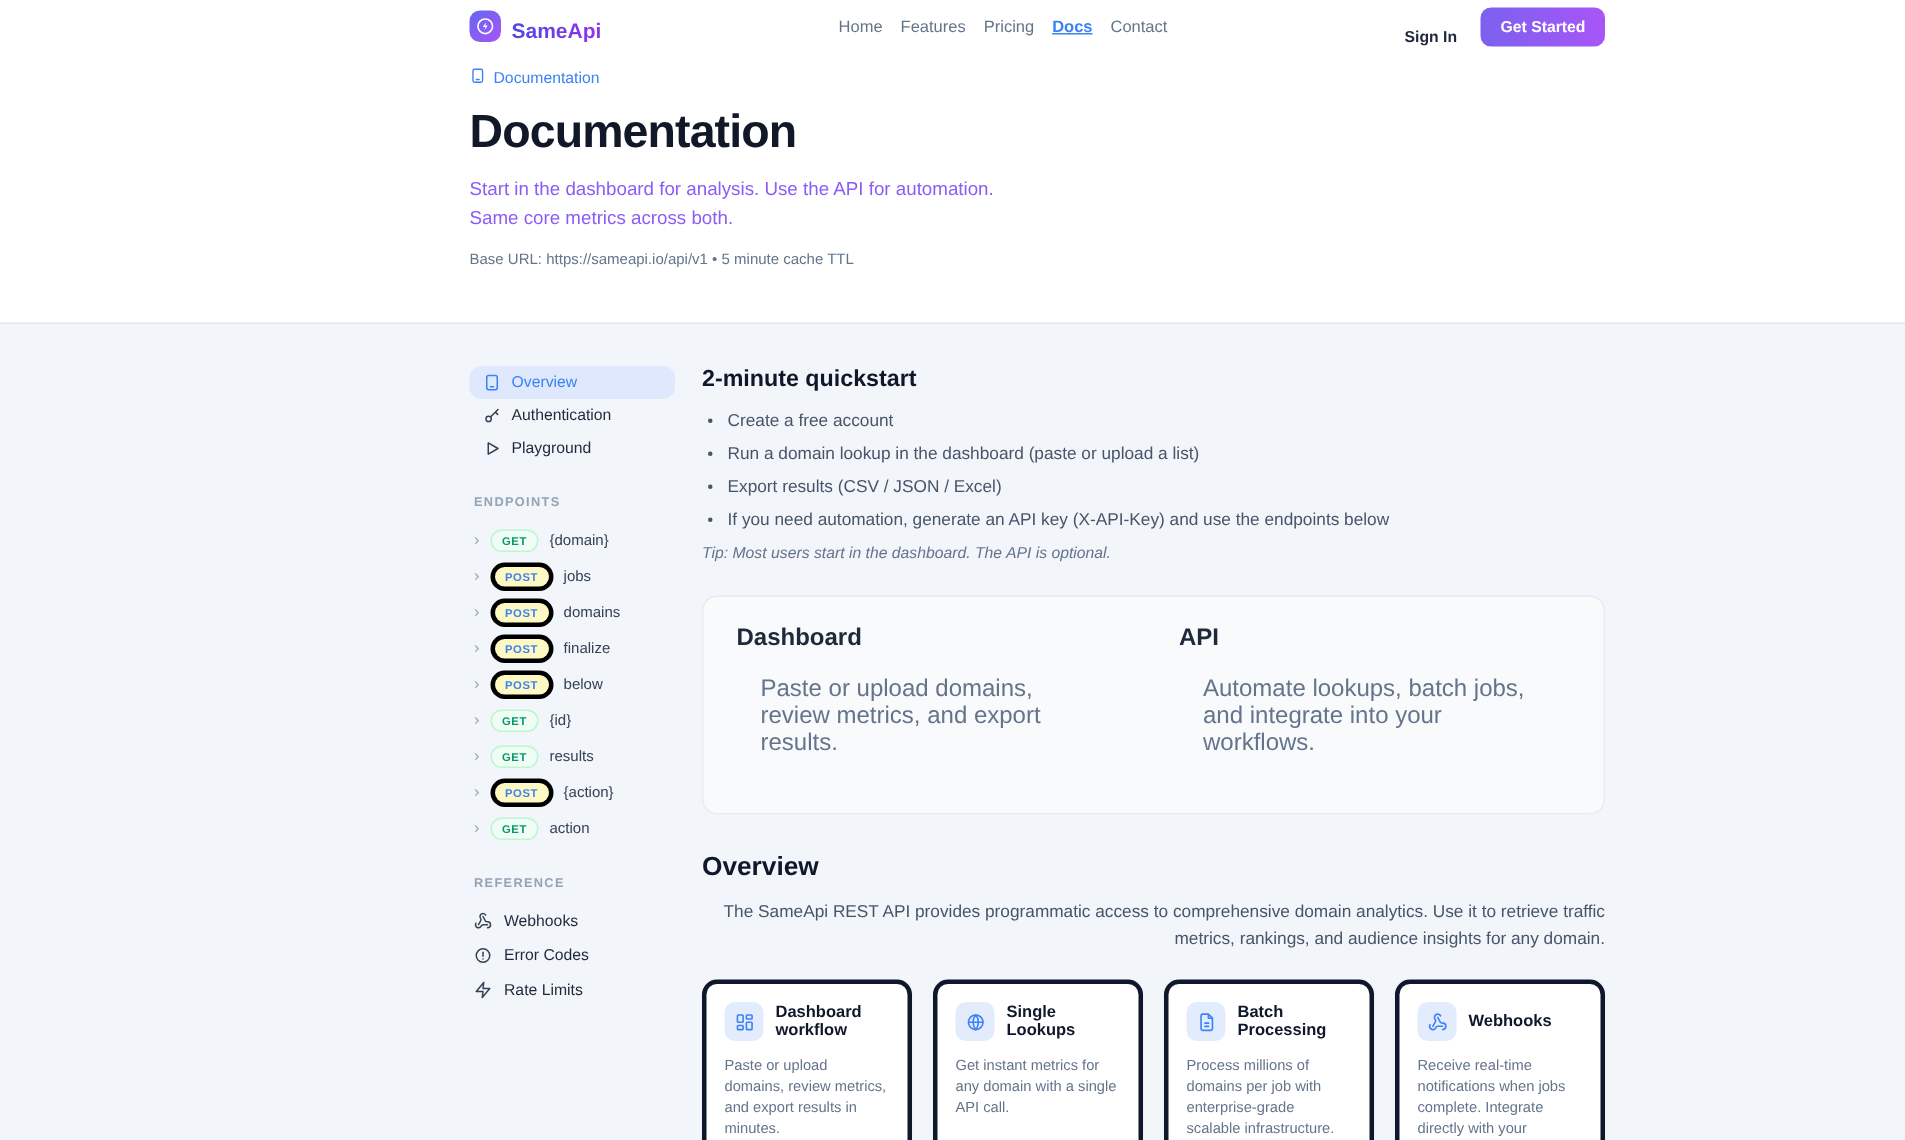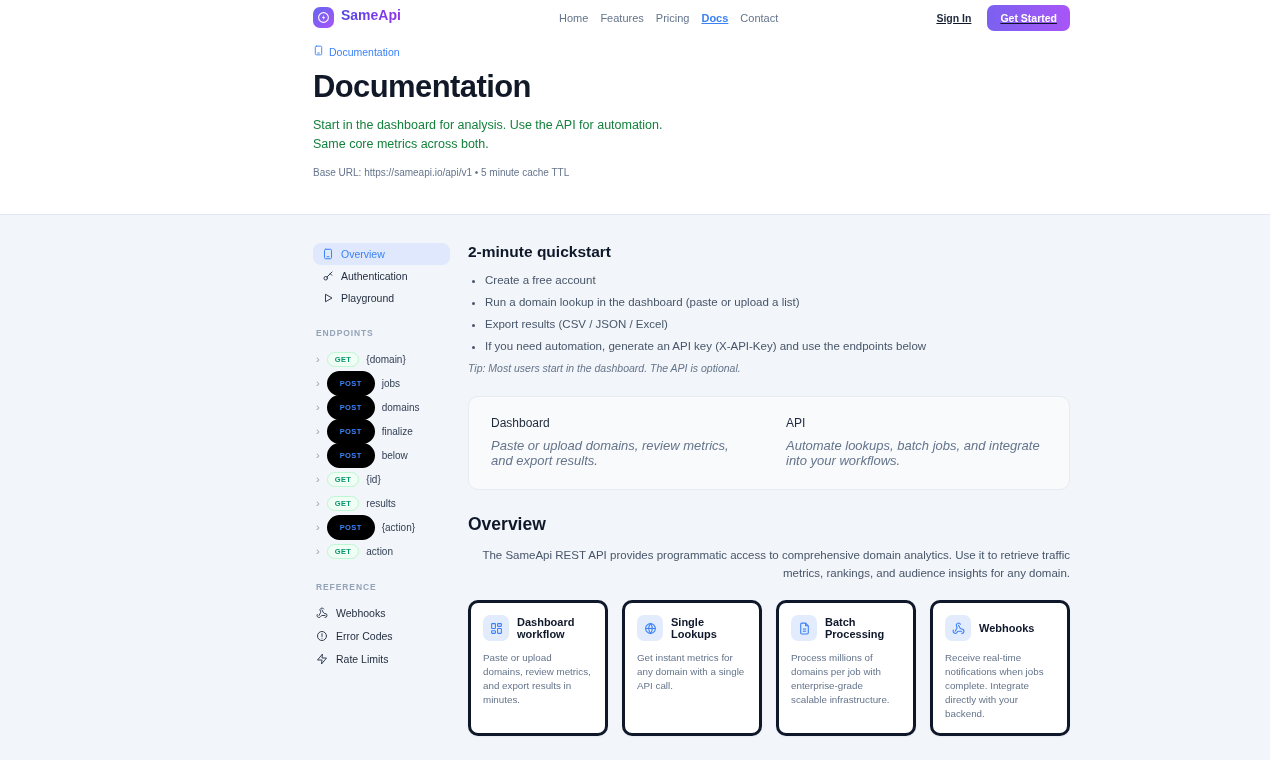--- a/index.html
+++ b/index.html
@@ -7,74 +7,74 @@
   body {
     width:1270px; height:760px; overflow:hidden;
     font-family:"Liberation Sans", sans-serif;
     background:#ffffff; color:#0f172a;
   }
   .container { width:757px; margin-left:313px; }
 
   
   .top-header { height:35px; display:flex; align-items:center; background:#fff; }
   .header-inner { display:flex; align-items:center; justify-content:space-between; }
-  .brand { display:flex; align-items:flex-start; gap:7px; cursor:pointer; }
+  .brand { display:flex; align-items:flex-end; gap:7px; cursor:pointer; }
   .logo-box { width:21px; height:21px; border-radius:7px;
     background:linear-gradient(135deg,#6366f1,#a855f7);
     display:flex; align-items:center; justify-content:center; }
   .brand-text { font-size:14px; font-weight:700;
     background:linear-gradient(90deg,#4f46e5,#9333ea);
     -webkit-background-clip:text; background-clip:text; color:transparent; }
   .main-nav { display:flex; gap:12px; }
   .main-nav a { font-size:11px; font-weight:500; color:#64748b; text-decoration:none; cursor:pointer; }
   .main-nav a.active { color:#3b82f6; font-weight:600;text-decoration:underline; }
-  .header-right { display:flex; align-items:center; gap:16px;text-decoration:underline; }
+  .header-right { display:flex; align-items:flex-end; gap:16px; }
   .signin { font-size:10.5px; font-weight:600; color:#1e293b; cursor:pointer; }
   .cta { font-size:10.5px; font-weight:600; color:#fff; border:none; cursor:pointer;
     background:linear-gradient(90deg,#7b61f0,#a855f7); border-radius:7px; padding:7px 13px; }
 
   
   .hero { padding-top:10px; padding-bottom:36px; background:#fff; }
   .breadcrumb { display:flex; align-items:center; gap:5px; color:#3b82f6;
     font-size:10.5px; font-weight:500; cursor:pointer; }
   .page-title { font-size:31px; font-weight:800; letter-spacing:-0.6px;
     margin:11px 0 0; color:#111827; }
-  .hero-sub { margin:11px 0 0; font-size:12.5px; color:#15803d; line-height:19px; }
+  .hero-sub { margin:11px 0 0; font-size:12.5px; color:#8b5cf6; line-height:19px; }
   .base-url { margin:13px 0 0; font-size:10px; color:#64748b; }
 
   
   .main-bg { background:#f2f5f9; border-top:1px solid #e2e8f0; min-height:557px; }
   .main-grid { display:grid; grid-template-columns:137px 602px; gap:18px; padding-top:28px; }
 
   
   .side-item { display:flex; align-items:center; gap:7px; height:22px; padding:0 9px;
     border-radius:8px; font-size:10.5px; font-weight:500; color:#1e293b; cursor:pointer; }
   .side-item.active { background:#dfe8fc; color:#3b82f6; }
   .side-item svg { flex:none; }
   .side-sec { font-size:8.5px; font-weight:700; color:#94a3b8; letter-spacing:0.9px;
     margin:19px 0 9px 3px; }
   .ep-row { display:flex; align-items:center; gap:7px; height:24px; padding-left:3px;
     font-size:10px; color:#334155; cursor:pointer; }
   .chev { color:#94a3b8; font-size:11px; line-height:1; }
   .badge { font-size:7.5px; font-weight:700; padding:2px 7px; border-radius:999px; letter-spacing:0.4px; }
   .badge.get  { color:#059669; background:#f0fdf4; border:1px solid #bbf7d0; }
-  .badge.post { color:#3b82f6; background:#000000; border:6px solid #000000; }
+  .badge.post { color:#3b82f6; background:#fef9c3; border:3px solid #000000; }
   .ref-row { display:flex; align-items:center; gap:8px; height:23px; padding-left:3px;
     font-size:10.5px; font-weight:500; color:#1e293b; cursor:pointer; }
 
   
   .sec-title-16 { font-size:15.5px; font-weight:700; margin:0; color:#0f172a; }
   .sec-title-18 { font-size:17.5px; font-weight:700; margin:24px 0 0; color:#0f172a; }
   .bullets { margin:13px 0 0; padding-left:17px; }
   .bullets li { font-size:11.5px; color:#475569; margin-bottom:10px; }
   .tip { font-style:italic; font-size:10.5px; color:#64748b; margin:3px 0 0; }
   .two-panel { margin-top:22px; background:#f8fafc; border:1px solid #e7ecf2; border-radius:10px;
     padding:19px 22px 21px; display:grid; grid-template-columns:1fr 1fr; gap:34px; }
-  .two-panel h3 { font-size:12px; font-weight:400; margin:0 0 8px; color:#1e293b; }
-  .two-panel p { margin:0; font-size:13px; color:#64748b;font-style:italic; }
+  .two-panel h3 { font-size:16px; font-weight:700; margin:0 0 8px; color:#1e293b; }
+  .two-panel p { margin:16px; font-size:16px; color:#64748b; }
   .desc { margin:11px 0 0; font-size:11.5px; color:#475569; line-height:18px;text-align:right; }
   .cards { margin-top:18px; display:grid; grid-template-columns:repeat(4,1fr); gap:14px; }
   .card { background:#fff; border:3px solid #0f172a; border-radius:10px; padding:12px;
     box-shadow:0 1px 2px rgba(15,23,42,0.05); }
   .card-head { display:flex; align-items:center; gap:8px; }
   .card-icon { width:26px; height:26px; border-radius:7px; background:#e3ecfd; color:#3b82f6;
     display:flex; align-items:center; justify-content:center; flex:none; }
   .card h3 { font-size:11px; font-weight:700; margin:0; color:#0f172a; }
   .card p { margin:10px 0 0; font-size:9.8px; color:#64748b; line-height:14px; }
 </style>

